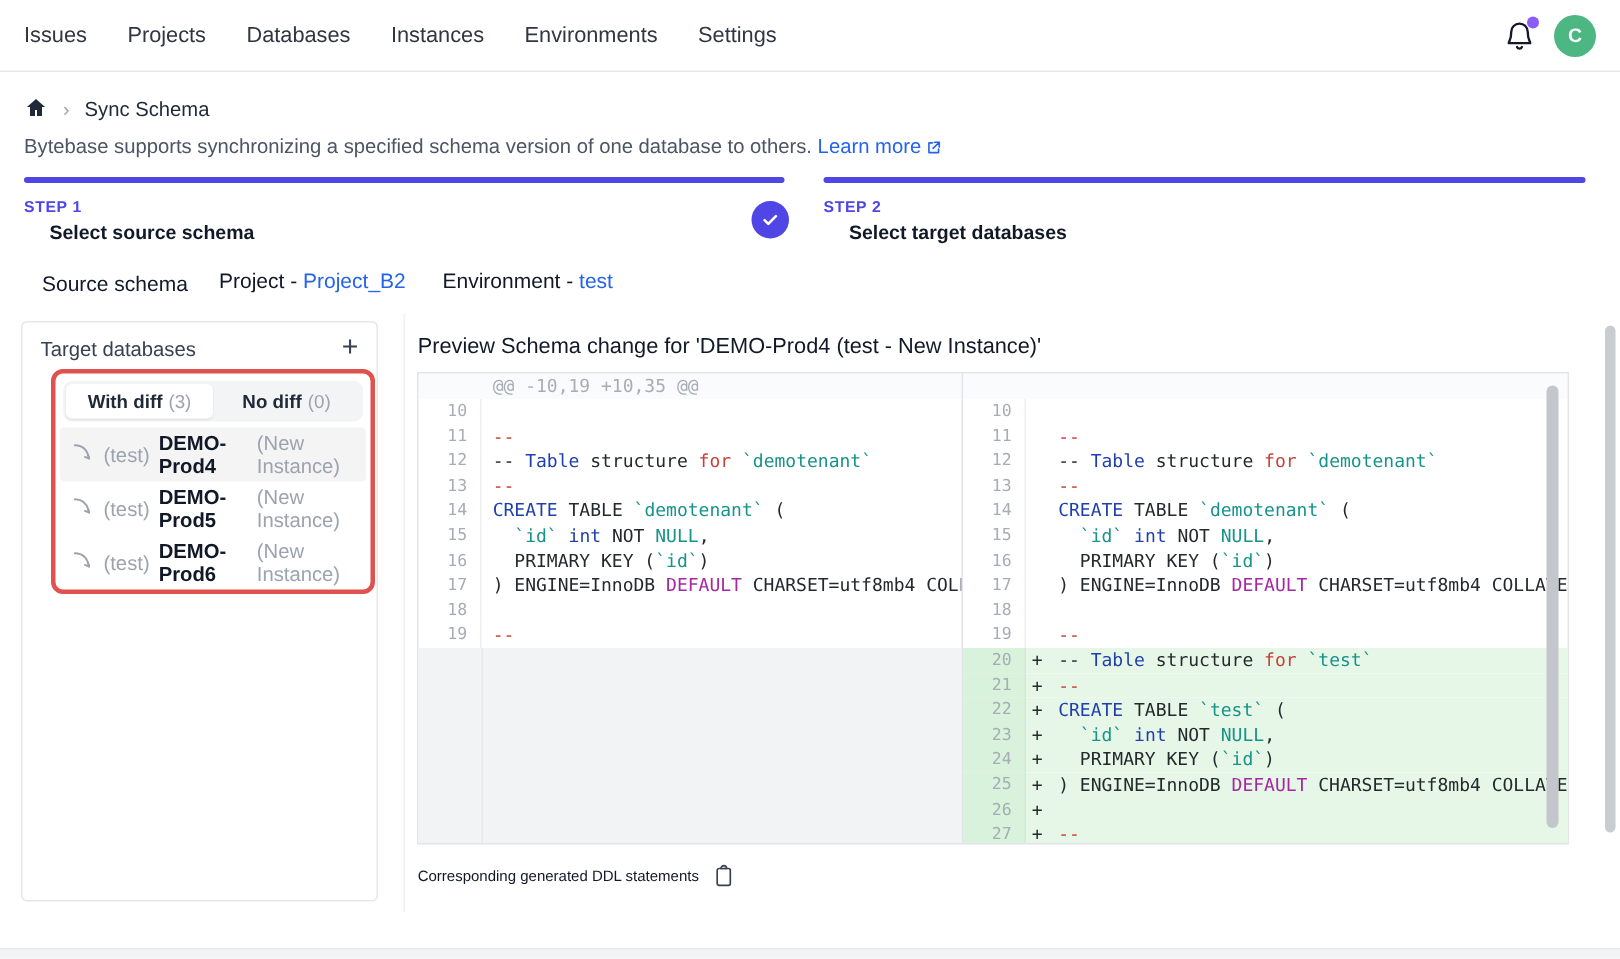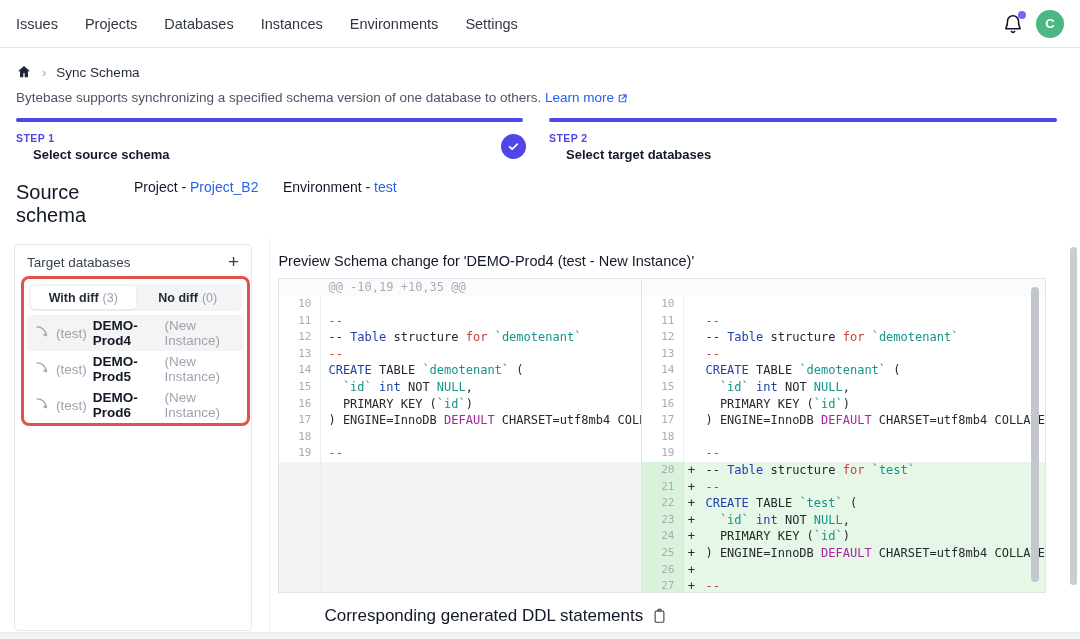--- a/index.html
+++ b/index.html
@@ -32,37 +32,37 @@
   .step1 { width:507px; }
   .step2 { flex:1; }
   .step-bar { height:4px; border-radius:2px; }
   .step-label { margin-top:10px; font-size:10.5px; font-weight:700; letter-spacing:.04em; }
   .step-title { margin-top:3px; font-size:13px; font-weight:600; color:#111827;margin-left:17px; }
   .step-check { position:absolute; right:-3px; top:16px; width:25px; height:25px;
     border-radius:50%; display:flex; align-items:center; justify-content:center; }
 
   
   .src { display:flex; padding:17px 16px 0 16px; }
-  .src-label { width:118px; font-size:20px; color:#111827; padding-top:2px; }
+  .src-label { width:118px; font-size:14px; color:#111827; padding-top:2px;margin-left:12px; }
   .src-grid { display:grid; grid-template-columns:149px auto; column-gap:0;
     row-gap:8px; }
   .field { font-size:14px; color:#111827; padding-right:8px; }
   .field a { color:#2563eb; text-decoration:none; cursor:pointer; }
 
   
   .bottom { position:relative; display:flex; height:399px; margin-top:12px; }
   .left-col { width:281px; position:relative; }
   .panel { position:absolute; left:14px; top:5px; width:238px; height:387px;
     border:1px solid #e5e7eb; border-radius:4px; background:#fff; }
   .panel-head { display:flex; align-items:center; justify-content:space-between;
     padding:9px 12px 0 12px; }
   .panel-title { font-size:13.5px; color:#374151; }
   .plus-btn { font-size:19px; line-height:16px; color:#374151; cursor:pointer;
     font-weight:400; }
-  .red-box { position:absolute; left:6px; right:1px; top:31px; height:150px;
+  .red-box { position:absolute; left:19px; right:1px; top:31px; height:150px;
     border:3px solid #e0524e; border-radius:8px; padding:4px 3px 0 3px; }
   .tabstrip { display:flex; background:#f3f4f6; border-radius:6px; height:27px;
     padding:2px; margin:1px 2px 4px 2px; }
   .tab { flex:1; display:flex; align-items:center; justify-content:center; gap:4px;
     font-size:12.5px; font-weight:600; color:#1f2937; border-radius:4px; cursor:pointer; }
   .tab .cnt { color:#9ca3af; font-weight:400; }
   .tab.active { background:#fff; box-shadow:0 1px 2px rgba(0,0,0,.08); }
   .db-row { display:flex; align-items:center; gap:6px; height:36px; padding:0 8px;
     font-size:13.5px; cursor:pointer; border-radius:3px; }
   .db-row.sel { background:#f4f4f5; }
@@ -93,21 +93,21 @@
   .filler .inner { height:100%; margin-left:42px; border-left:1px solid #e7e9eb; }
   .kw { color:#1f3fad; } .red { color:#c7413a; } .teal { color:#16938a; }
   .mag { color:#a626a4; } .pl { color:#24292e; }
 
   .diff-scrollbar { position:absolute; right:6px; top:8px; bottom:10px; width:8px;
     border-radius:4px; background:#c3c6cb; }
   .page-scrollbar { position:absolute; right:3px; top:8px; height:338px; width:7px;
     border-radius:4px; background:#c9ccd1; }
 
   .ddl-row { display:flex; align-items:center; gap:9px; padding:13px 0 0 8px; }
-  .ddl-title { font-size:17px; color:#111827;margin-left:46px; }
+  .ddl-title { font-size:10px; color:#111827; }
   .copy-btn { cursor:pointer; display:flex; }
   .bottom-strip { position:absolute; left:0; right:0; bottom:0; height:7px;
     background:#f2f3f5; border-top:1px solid #e9eaec; }
 </style>
 </head>
 <body>
 
 <div class="navbar">
   <div class="nav-items" id="nav-items">
       <span class="nav-item">Issues</span>

